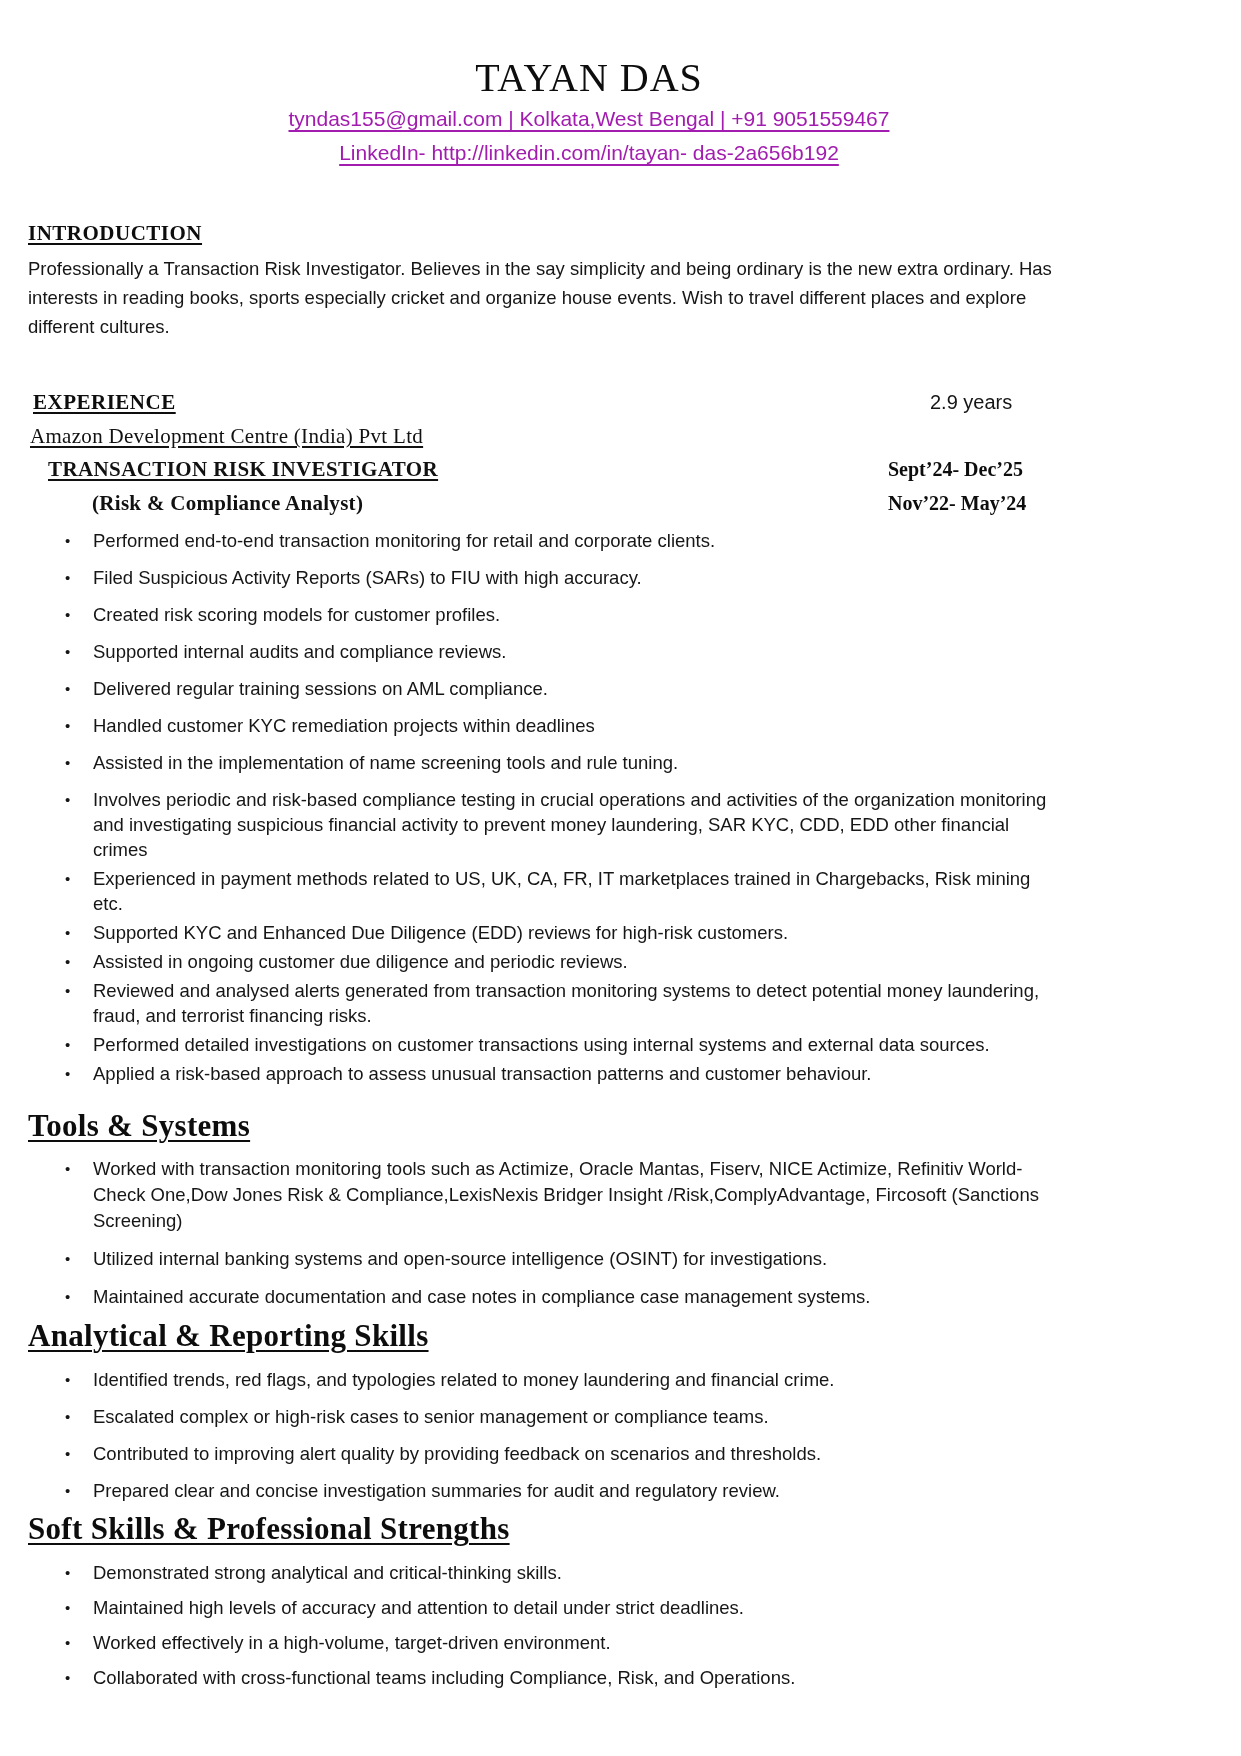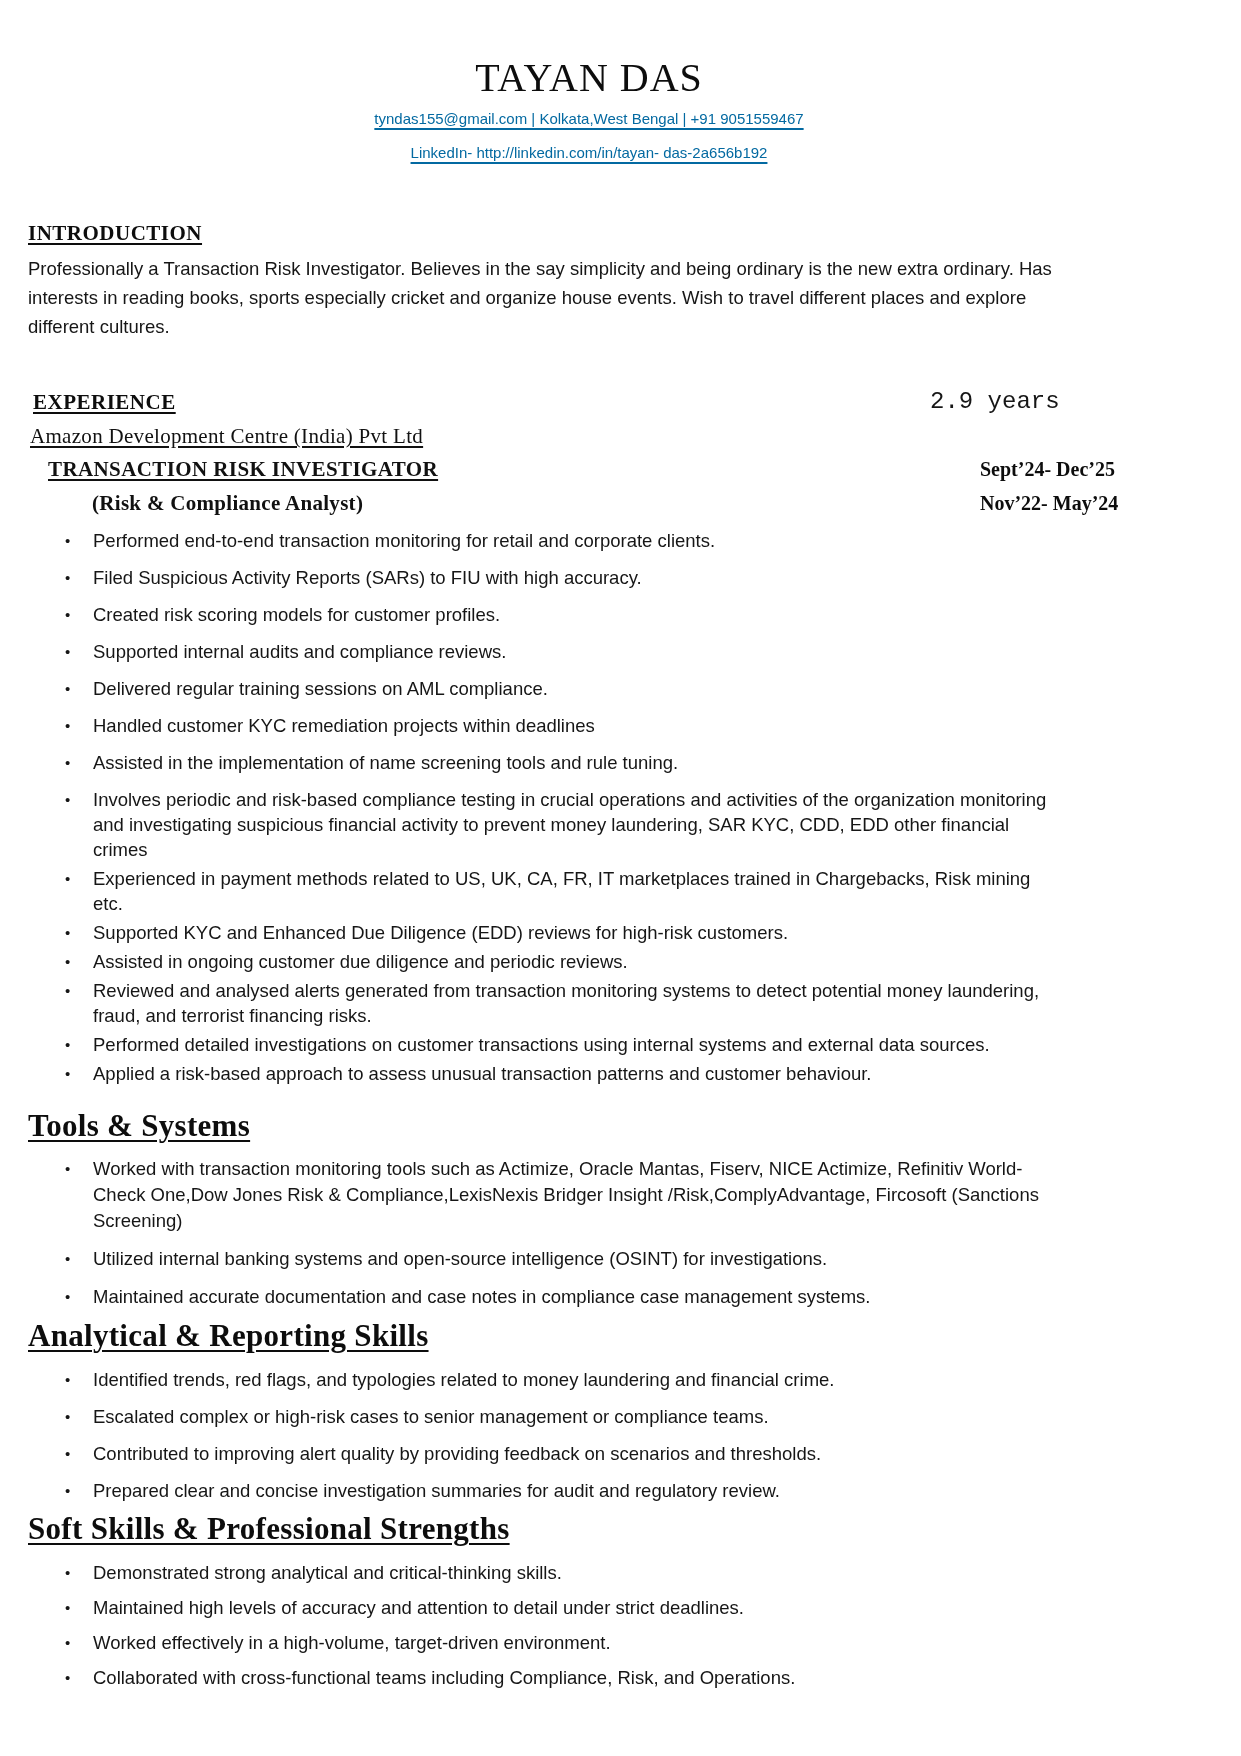--- a/index.html
+++ b/index.html
@@ -18,26 +18,26 @@
   .hdr { width:1122px; text-align:center; }
   .hdr h1 {
     margin:0;
     font-family:"Liberation Serif","DejaVu Serif",serif;
     font-weight:400;
     font-size:40px; line-height:44px;
     letter-spacing:1px;
     color:#0d0d0d;
   }
   .contact {
-    font-size:15px; line-height:26px;
+    font-size:21px; line-height:26px;
     margin-top:6px;
     text-decoration:underline;
     text-underline-offset:4px;
     text-decoration-thickness:1.5px;
-    color:#0369a1;
+    color:#a21caf;
   }
   .contact.second { margin-top:8px; }
 
   
   .h-main {
     margin:0;
     font-family:"Liberation Serif","DejaVu Serif",serif;
     font-weight:700;
     font-size:21px; line-height:26px;
     letter-spacing:0.5px;
@@ -100,27 +100,27 @@
   .subrole {
     margin:0 0 12px 64px;
     font-family:"Liberation Serif","DejaVu Serif",serif;
     font-weight:700;
     font-size:21px; line-height:26px;
     letter-spacing:0.3px;
     display:inline-block;
   }
   .dur {
     position:absolute; left:902px; top:0;
-    font-family:Liberation Mono, monospace;
+    font-family:Liberation Sans, sans-serif;
     font-weight:400;
-    font-size:24px; line-height:26px;
+    font-size:20px; line-height:26px;
     color:#161616;
   }
   .date {
-    position:absolute; left:952px; top:0;
+    position:absolute; left:860px; top:0;
     font-family:"Liberation Serif","DejaVu Serif",serif;
     font-weight:700;
     font-size:20px; line-height:26px;
     color:#0d0d0d;
   }
 
   
   ul.blist { list-style:none; margin:0; padding:0 0 0 35px; }
   ul.blist li {
     position:relative;

